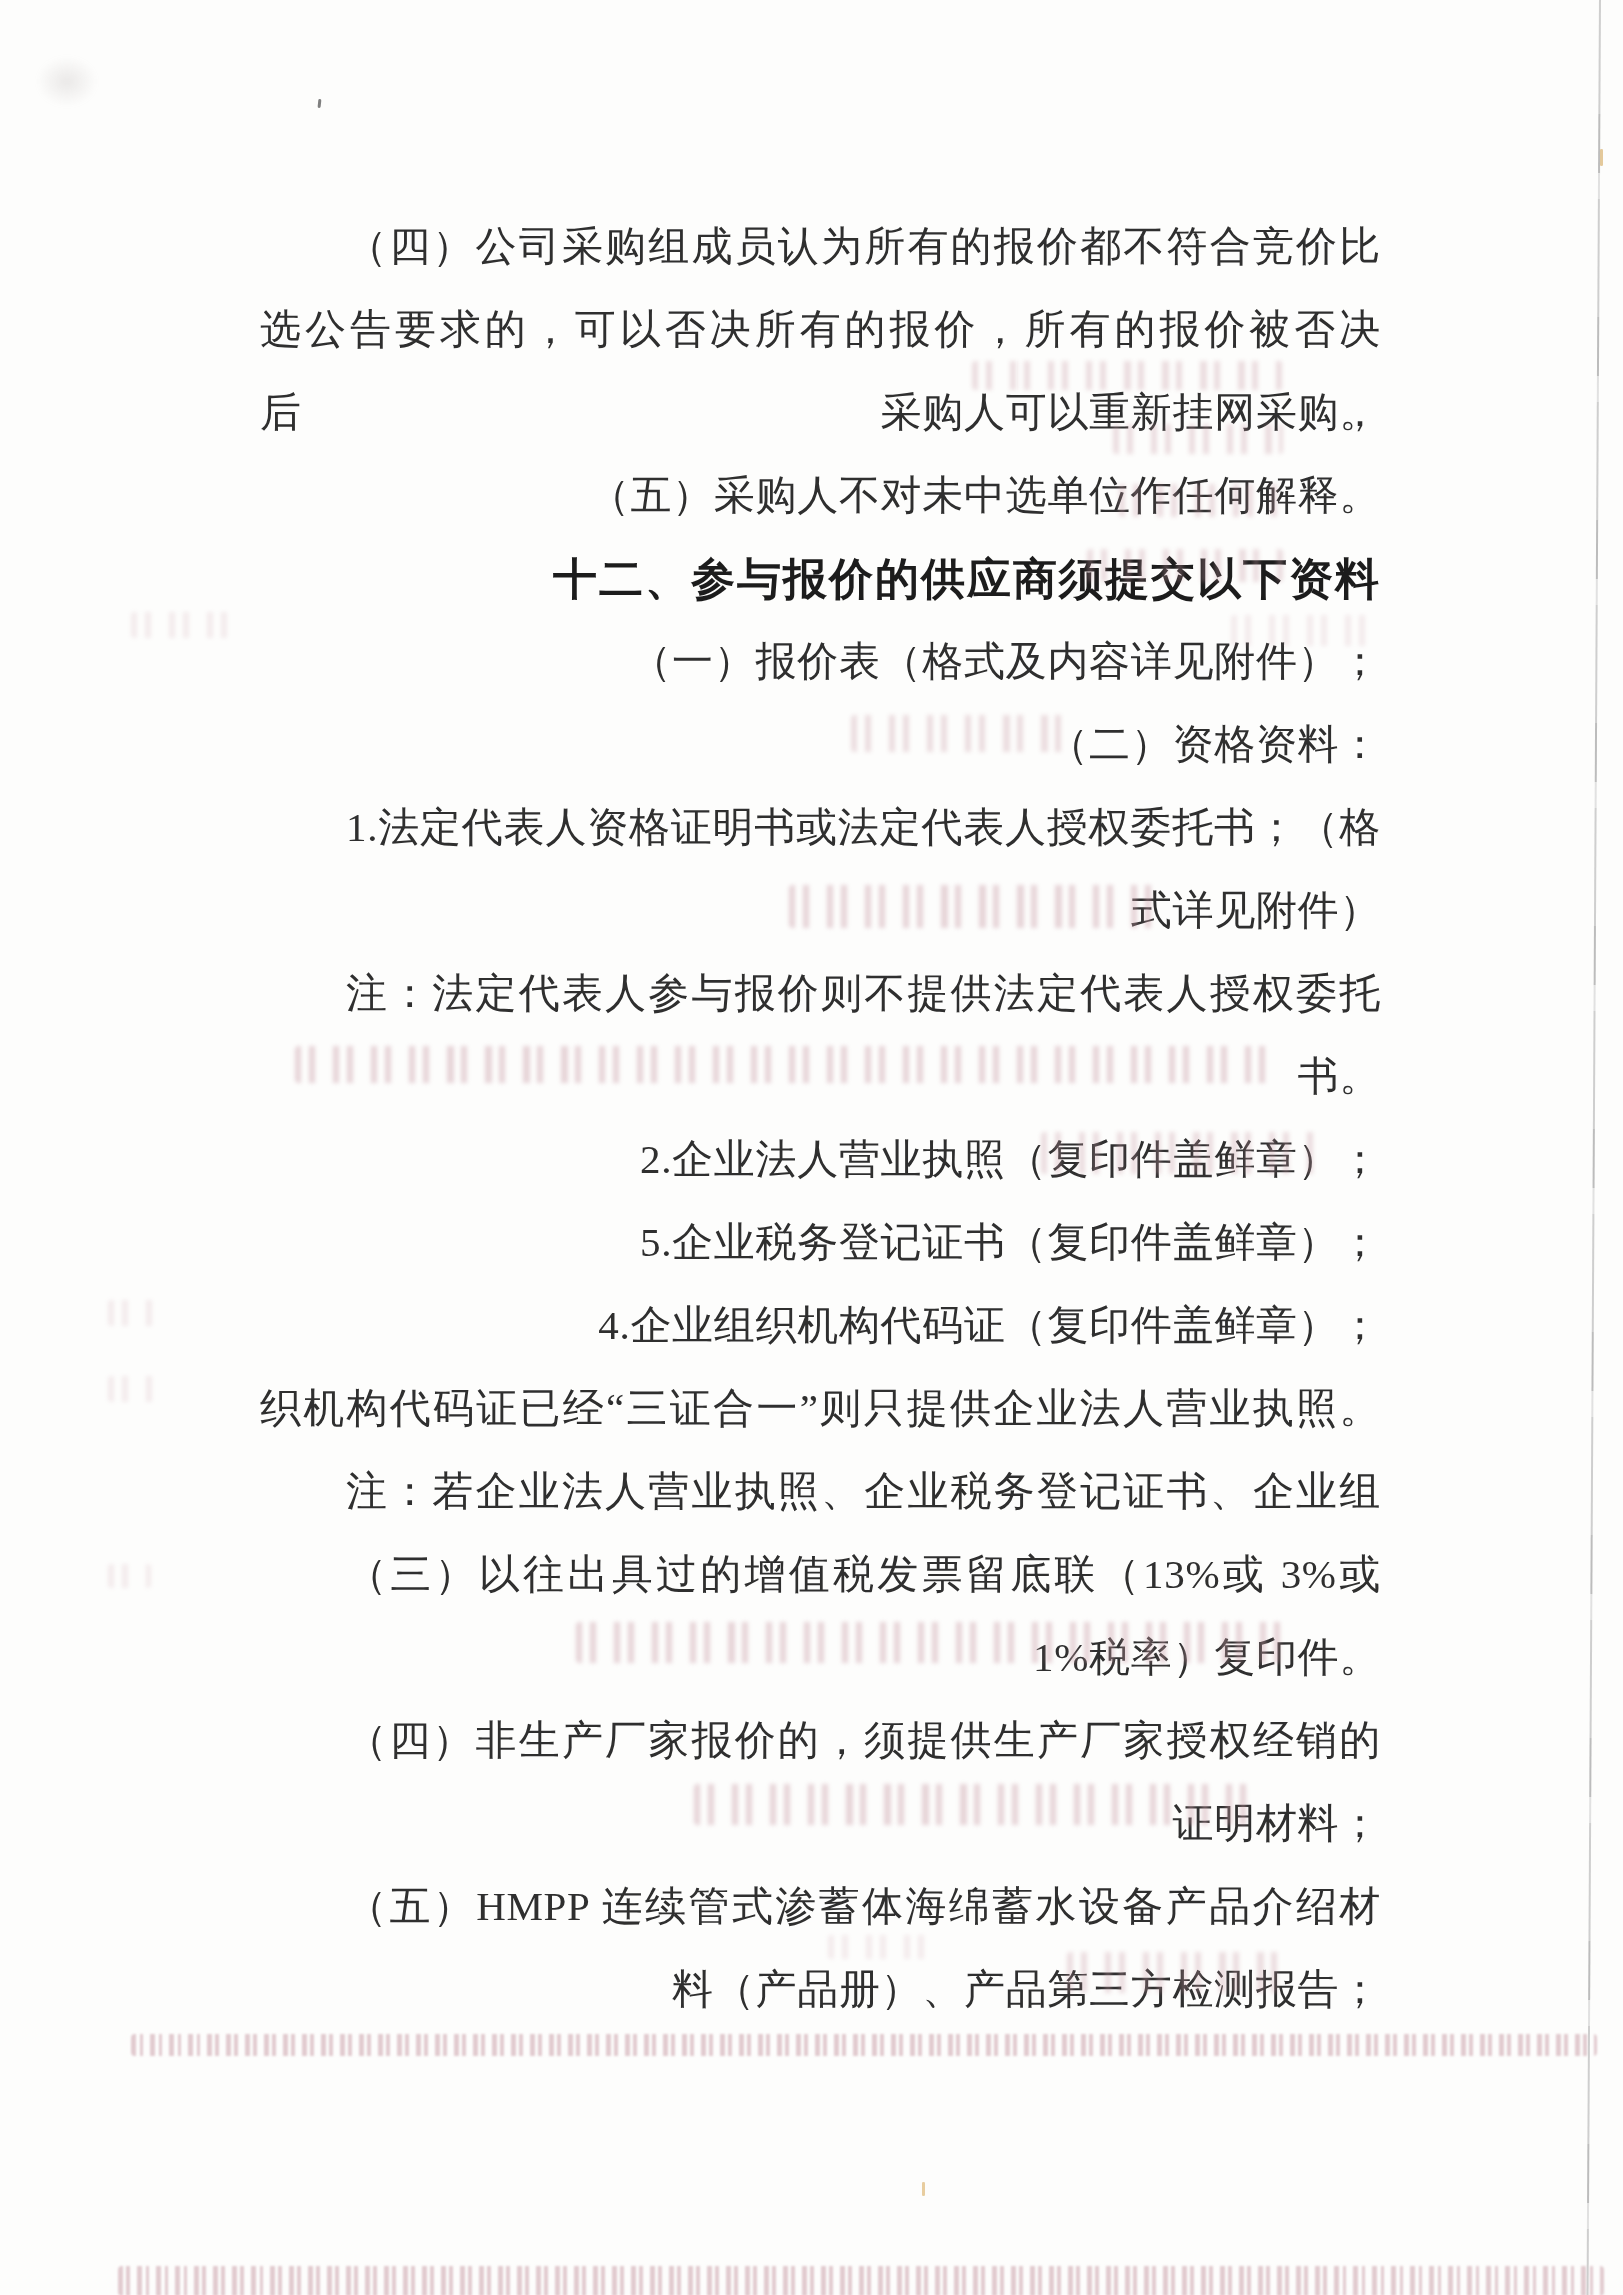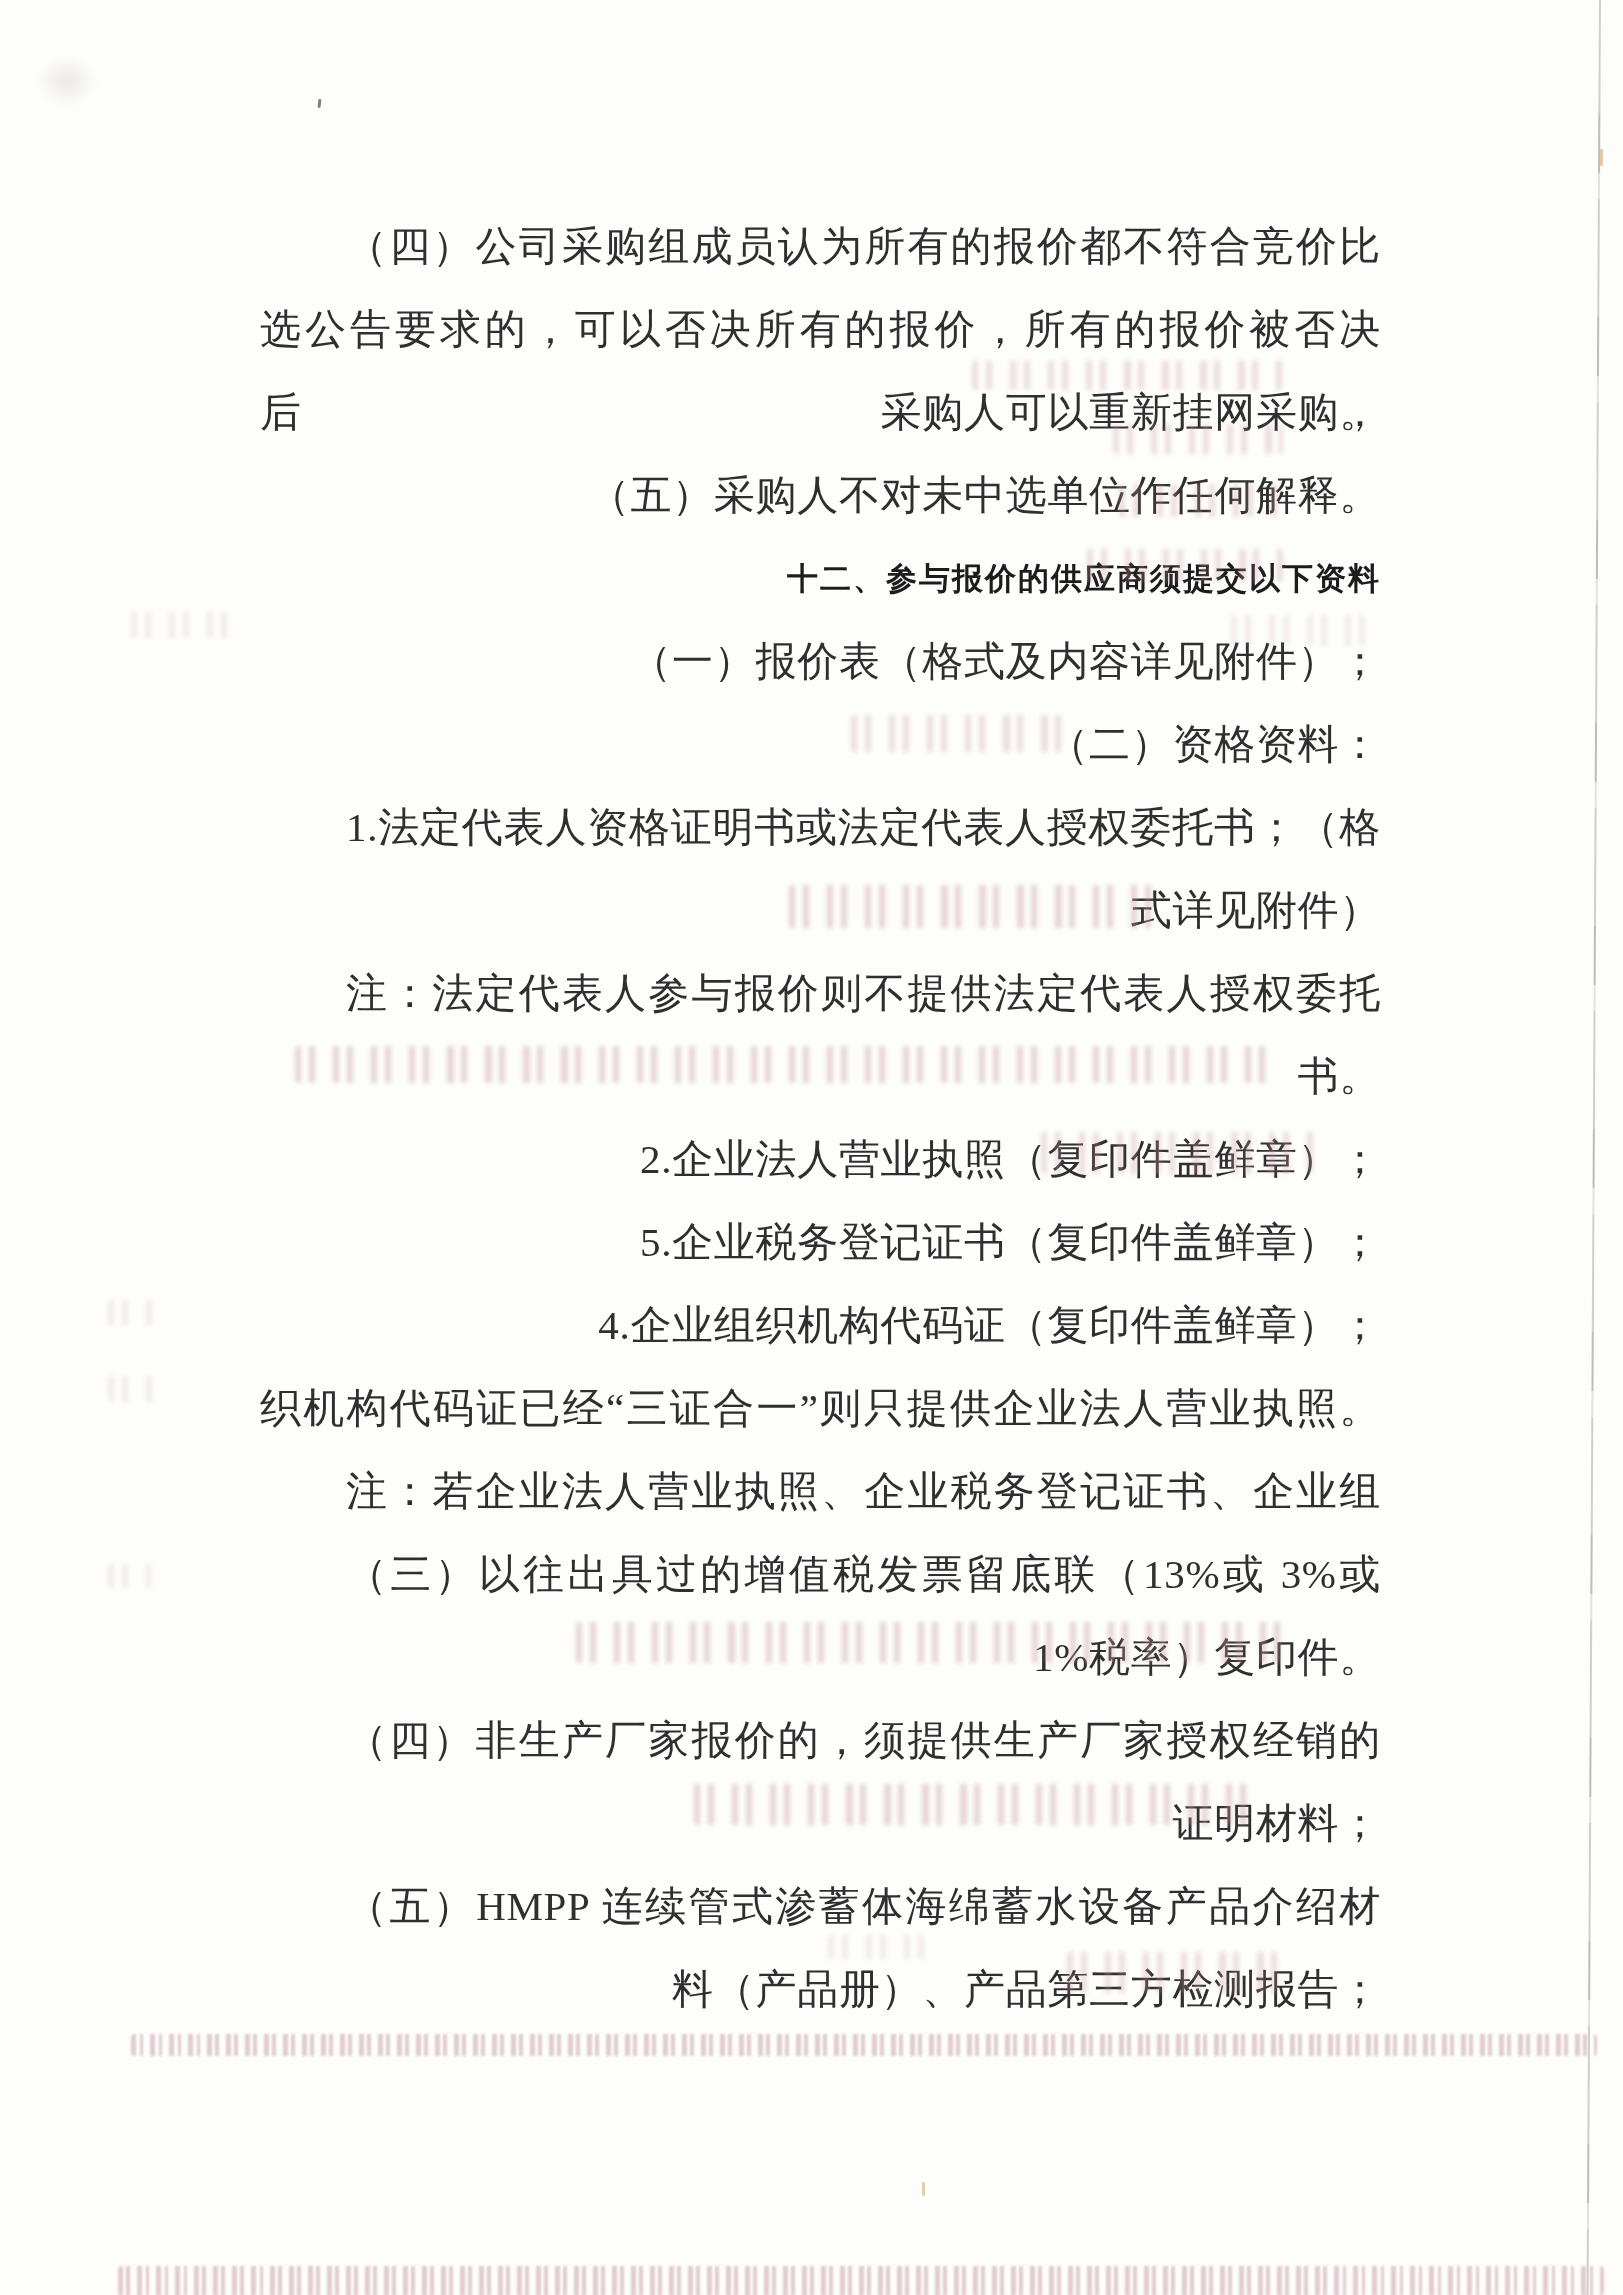--- a/index.html
+++ b/index.html
@@ -34,21 +34,21 @@
   .line.justify{
     white-space:normal;
     text-align:justify;
     text-align-last:justify;
     text-justify:inter-character;
   }
   .line.indent{padding-left:86px;}
   .line.heading{
     font-family:"Liberation Sans","DejaVu Sans",sans-serif;
     font-weight:700;
-    font-size:31px;
+    font-size:44px;
     letter-spacing:2px;
     color:var(--heading-ink);
   }
   
   .bleed{
     position:absolute;
     background-image:repeating-linear-gradient(90deg,
       var(--bleed) 0 6.5px, transparent 6.5px 14.4px,
       var(--bleed) 14.4px 19.6px, transparent 19.6px 38px);
     filter:blur(2px);

